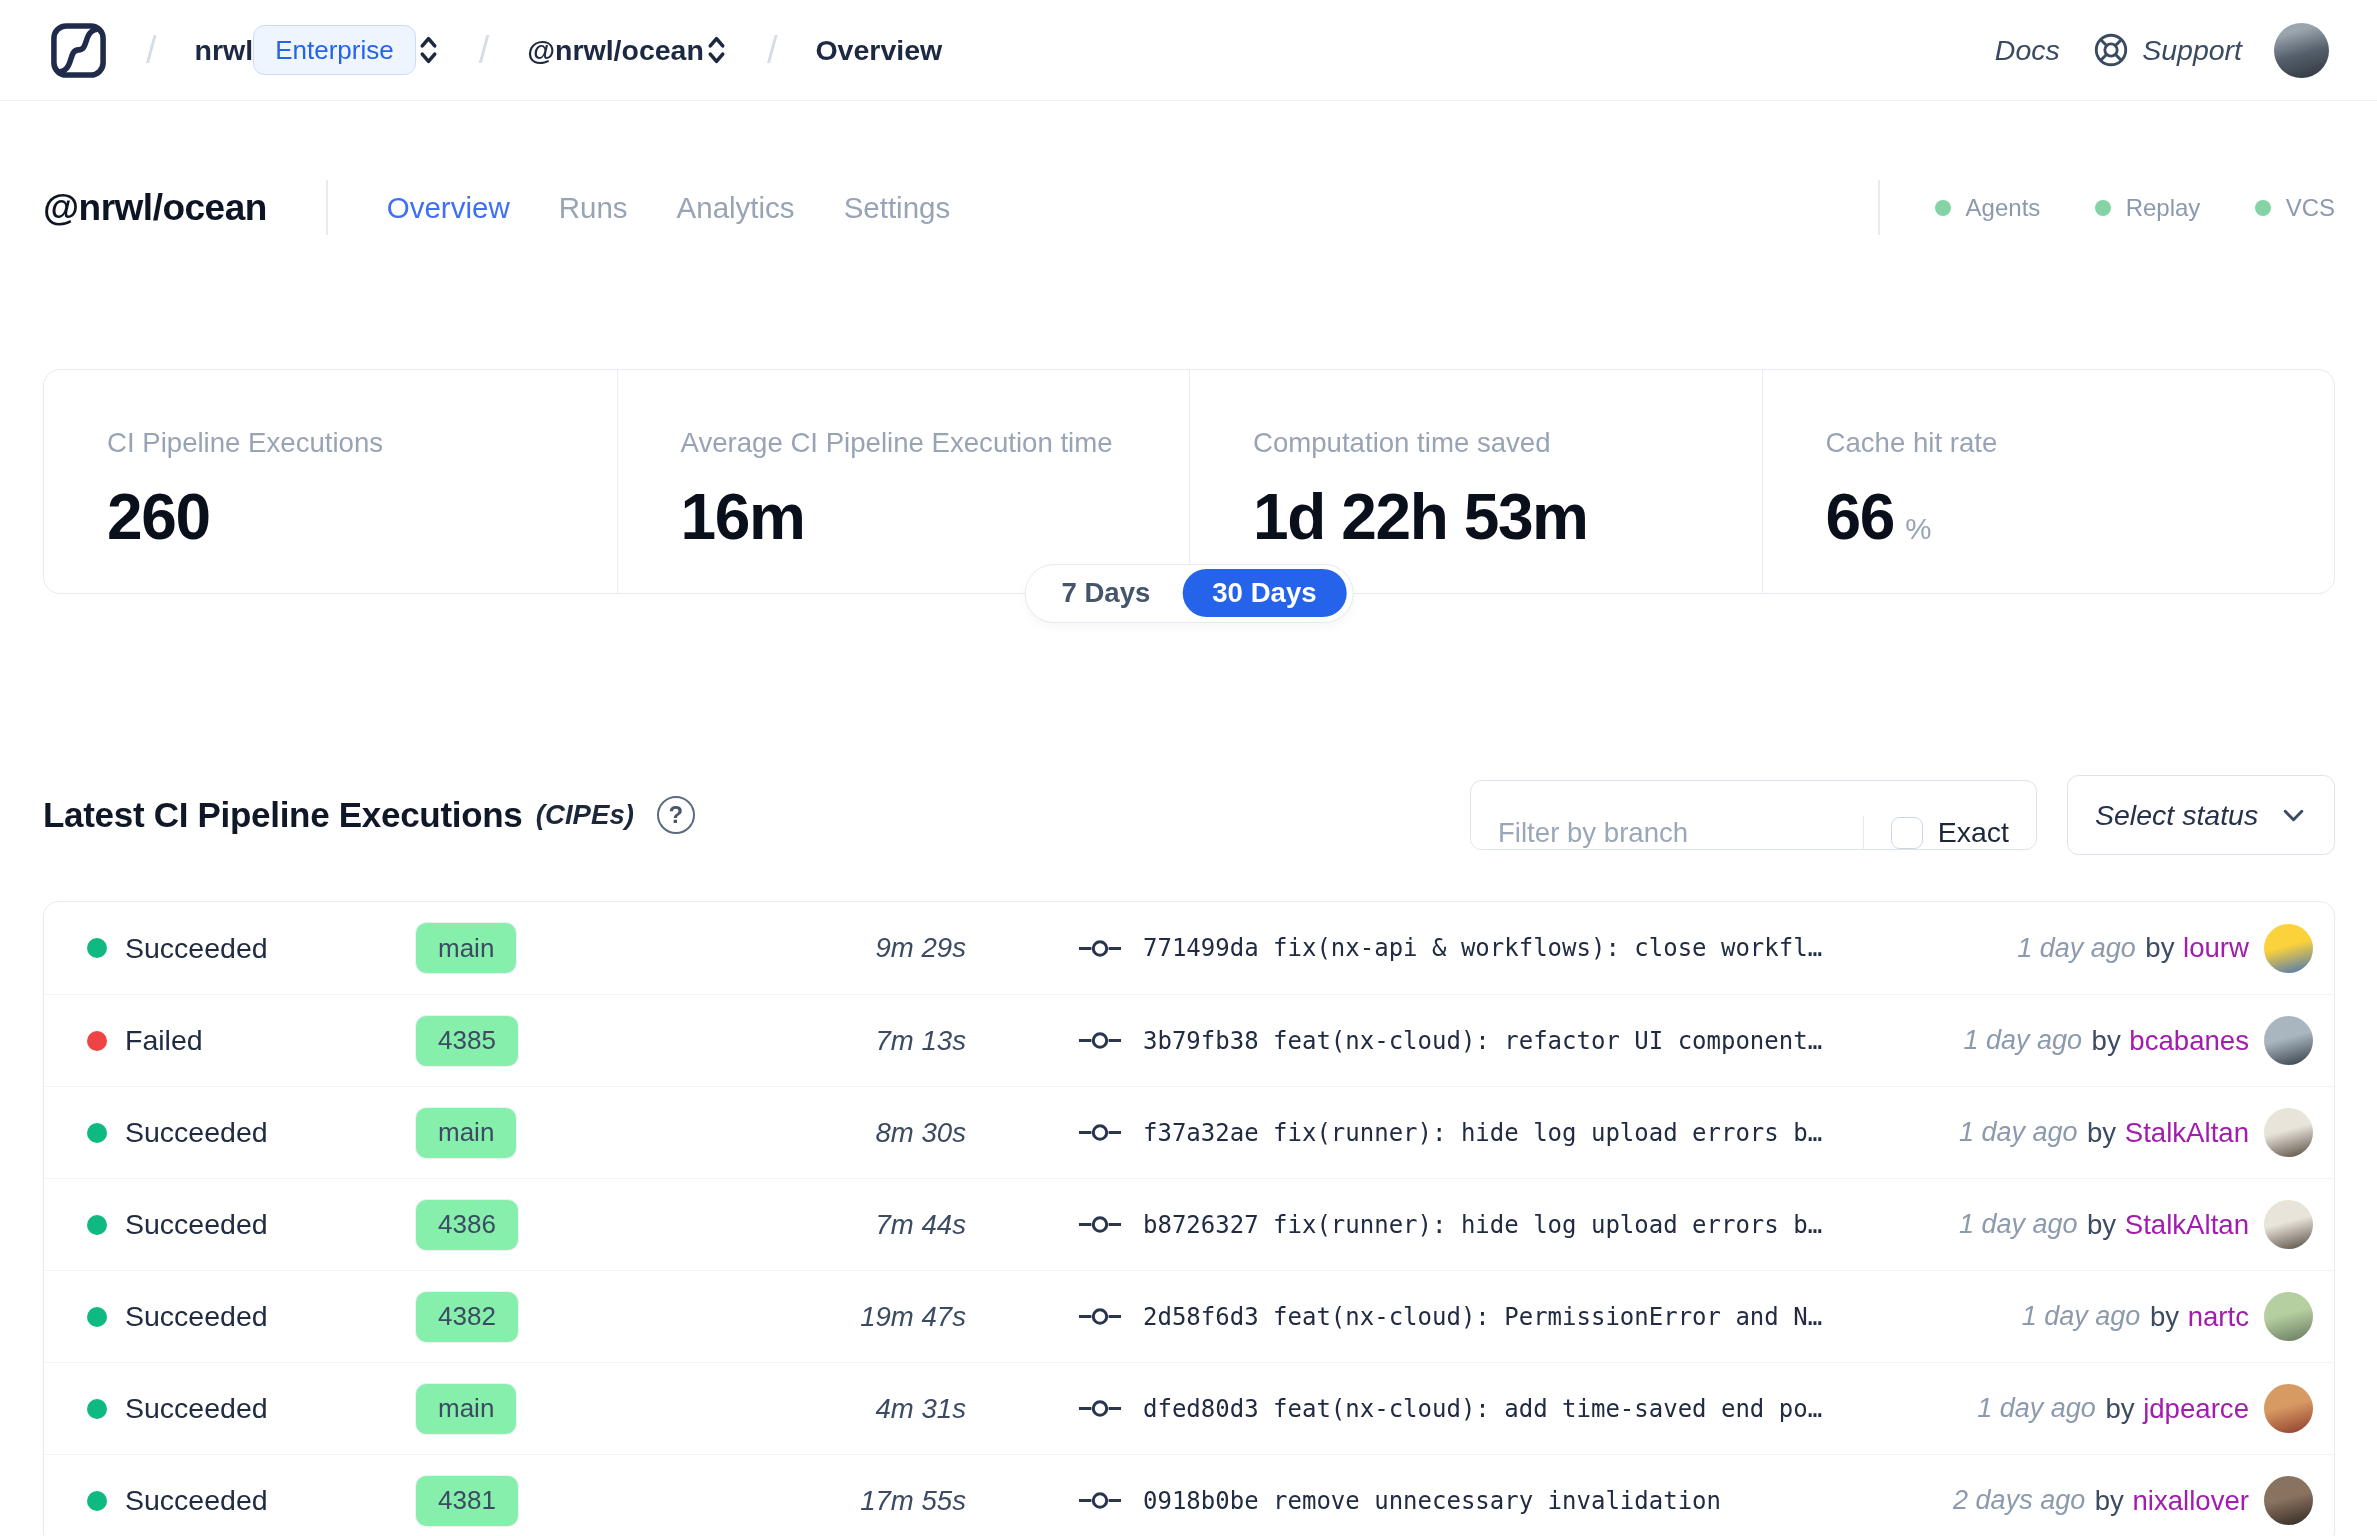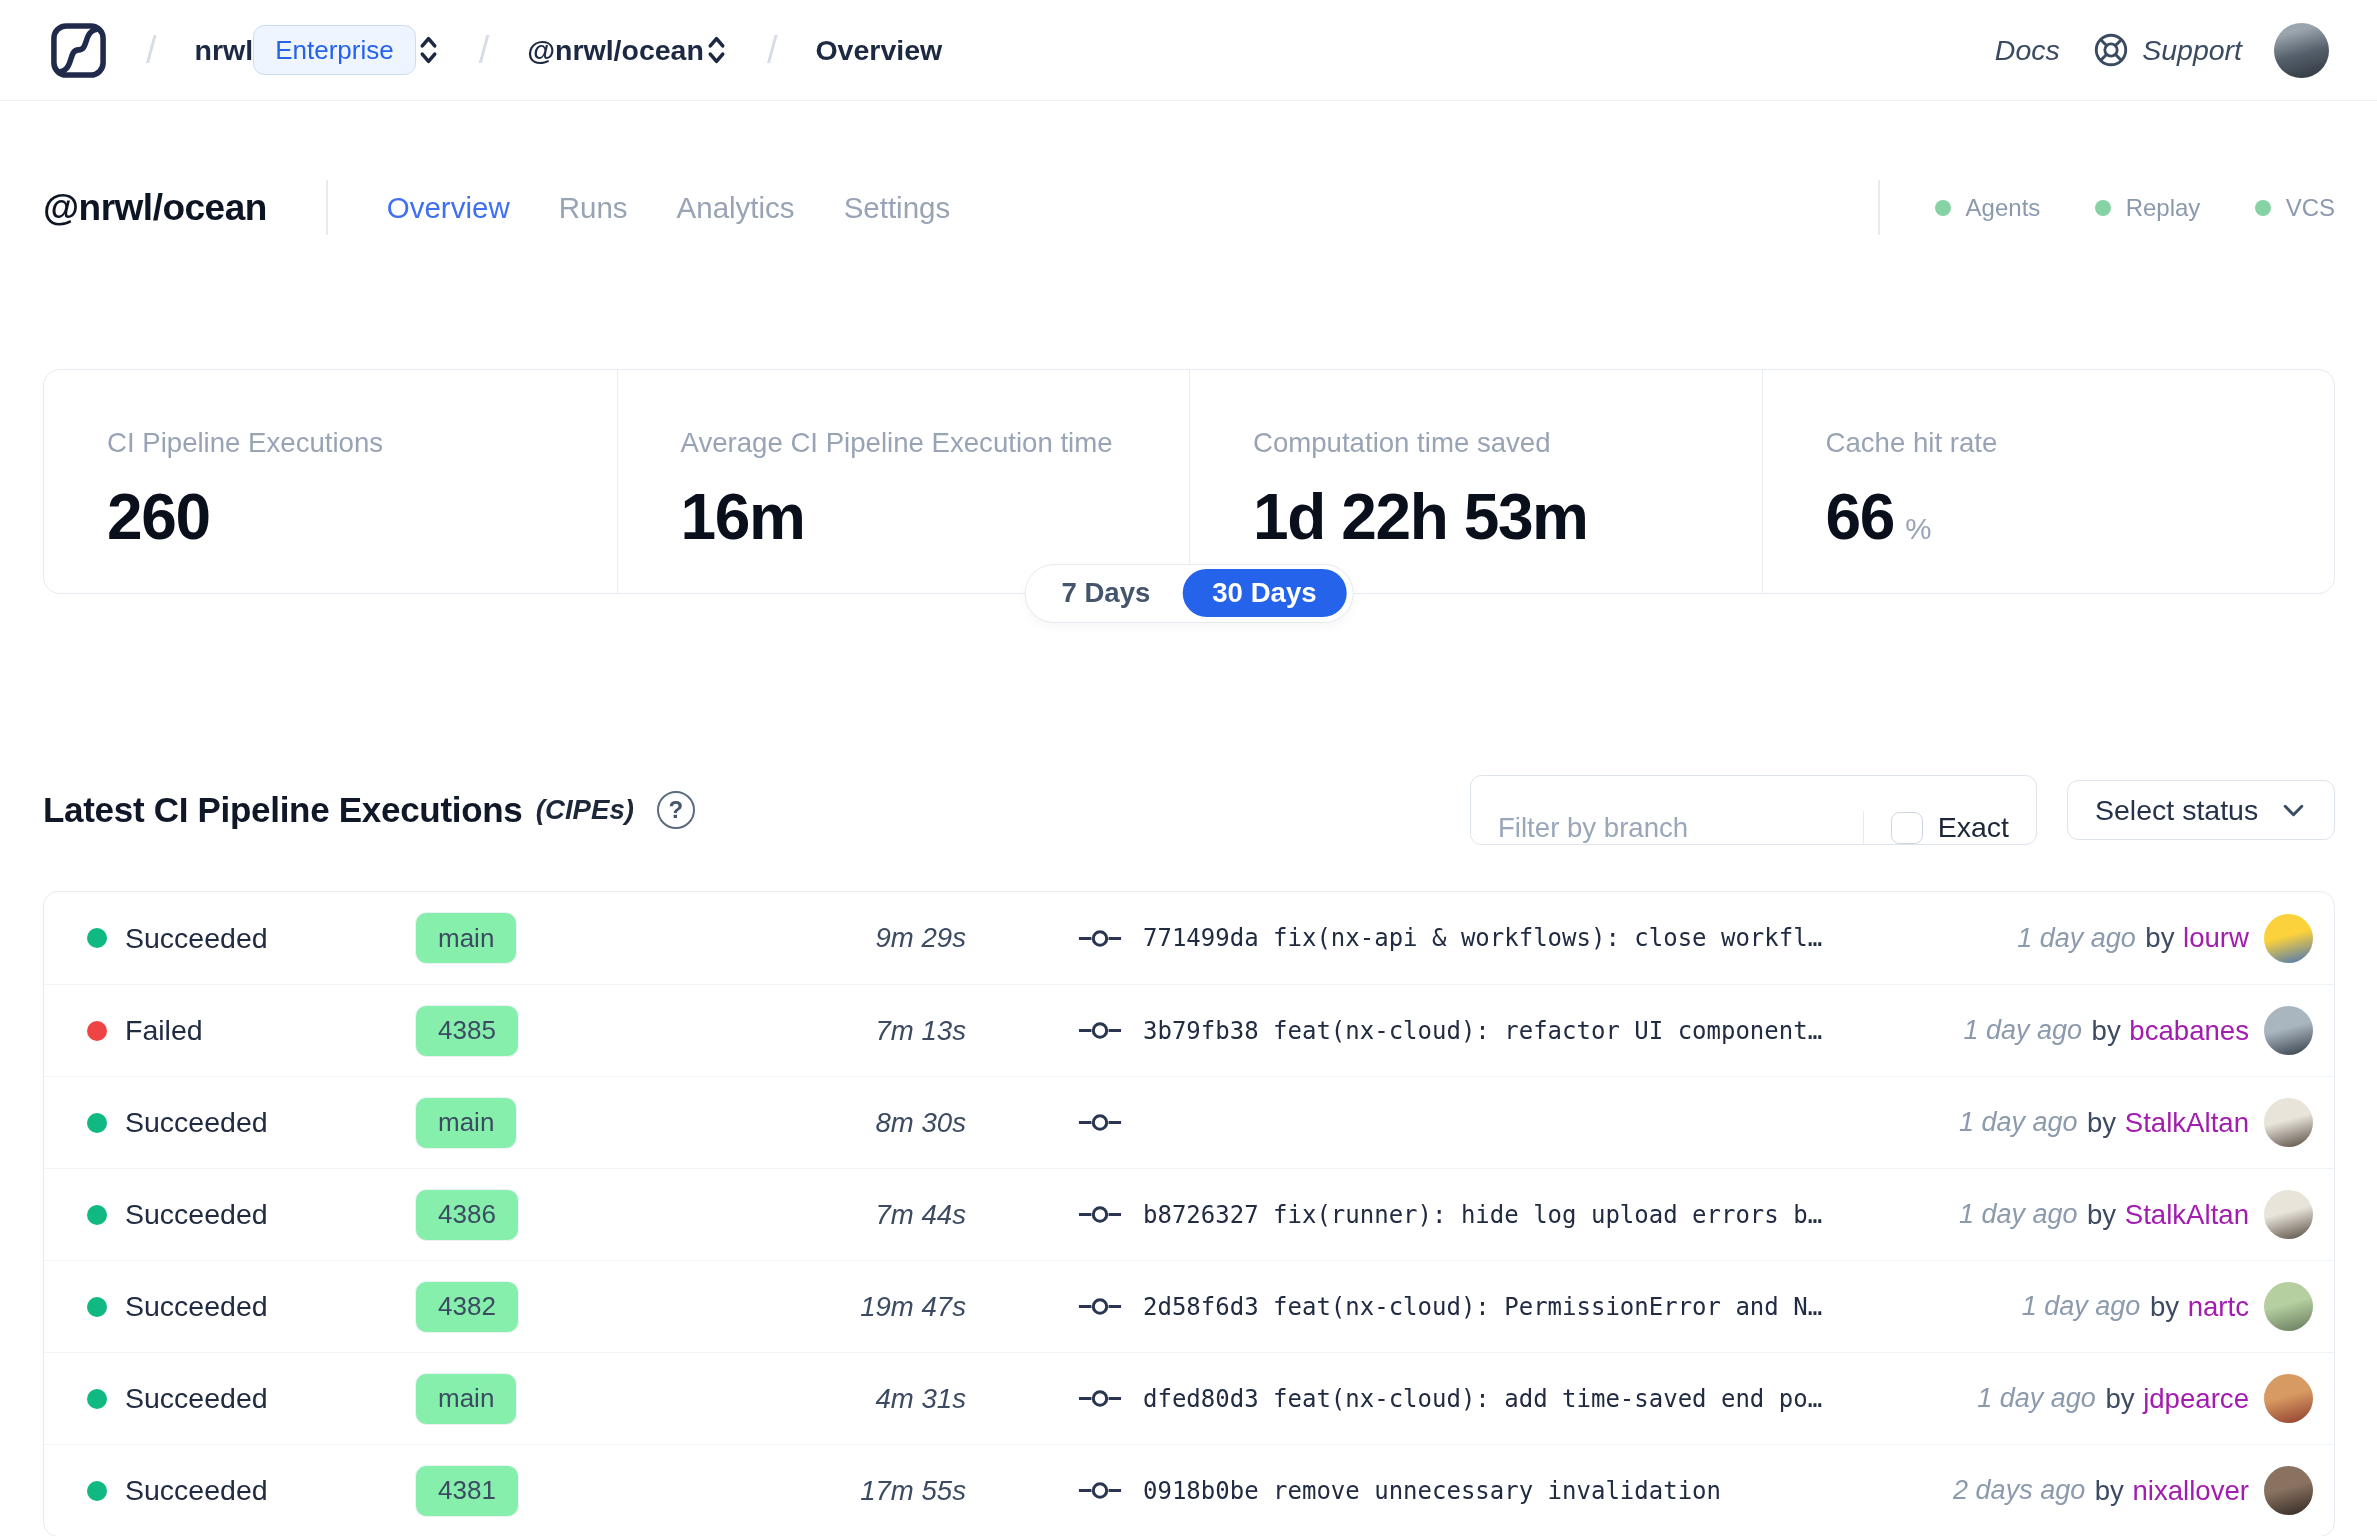--- a/index.html
+++ b/index.html
@@ -64,23 +64,23 @@
   .filter-group { display:flex; align-items:flex-end; height:70px; border:1.9px solid #dde3ea;
     border-radius:11.4px; overflow:hidden; background:#fff; width:567px; }
   .branch-input { border:none; outline:none; flex:1; padding:0 27px; font-size:27.6px;
     font-family:"Liberation Sans", sans-serif; color:#1d2942; min-width:0; }
   .branch-input::placeholder { color:#9aa7b8; }
   .exact-seg { display:flex; align-items:center; gap:15px; padding:0 27px;
     border-left:1.9px solid #e6ebf1; }
   .exact-checkbox { appearance:none; width:32px; height:32px; border:1.9px solid #cdd6e0;
     border-radius:8.6px; background:#fff; cursor:pointer; }
   .exact-label { font-size:28.5px; color:#1c2839; }
-  .status-select { height:60px; width:268px; border:1.9px solid #dde3ea; border-radius:11.4px;
+  .status-select { height:80px; width:268px; border:1.9px solid #dde3ea; border-radius:11.4px;
     background:#fff; display:flex; align-items:center; justify-content:space-between;
-    padding:0 27px; cursor:pointer; }
+    padding:0 27px; cursor:pointer;font-style:italic; }
   .status-select-label { font-size:28.5px; font-weight:500; color:#25324a; }
 
   
   .cipe-table { margin-top:46px; border:1.9px solid #e6ebf1; border-radius:15px; background:#fff; overflow:hidden; }
   .cipe-row { display:flex; align-items:center; height:92px; cursor:pointer; }
   .cipe-row + .cipe-row { border-top:1.9px solid #f0f3f7; }
   .col-status { width:371px; padding-left:43px; display:flex; align-items:center; gap:18px; flex-shrink:0; }
   .status-dot { width:20px; height:20px; border-radius:50%; flex-shrink:0; }
   .status-label { font-size:28.5px; font-weight:500; color:#212c42; }
   .col-branch { width:285px; flex-shrink:0; }
@@ -301,20 +301,21 @@
     </div>
     <div class="col-duration">8m 30s</div>
     <div class="col-commit">
       <span>
         <svg width="44" height="25" viewBox="0 0 46 26" fill="none" stroke="#2a3650" stroke-width="3.2">
           <line x1="1" y1="13" x2="14" y2="13"></line>
           <circle cx="23" cy="13" r="7"></circle>
           <line x1="32" y1="13" x2="45" y2="13"></line>
         </svg>
       </span>
+      <span class="commit-text"><span>f37a32ae</span> <span>fix(runner): hide log upload errors b…</span></span>
     </div>
     <div class="col-meta">
       <span class="time-ago">1 day ago</span>
       <span class="by-label">by</span>
       <span class="author">StalkAltan</span>
       <span class="row-avatar" style="background: linear-gradient(165deg, rgb(233, 228, 218) 45%, rgb(84, 73, 63));"></span>
     </div>
   </div>
 
   <div class="cipe-row">

